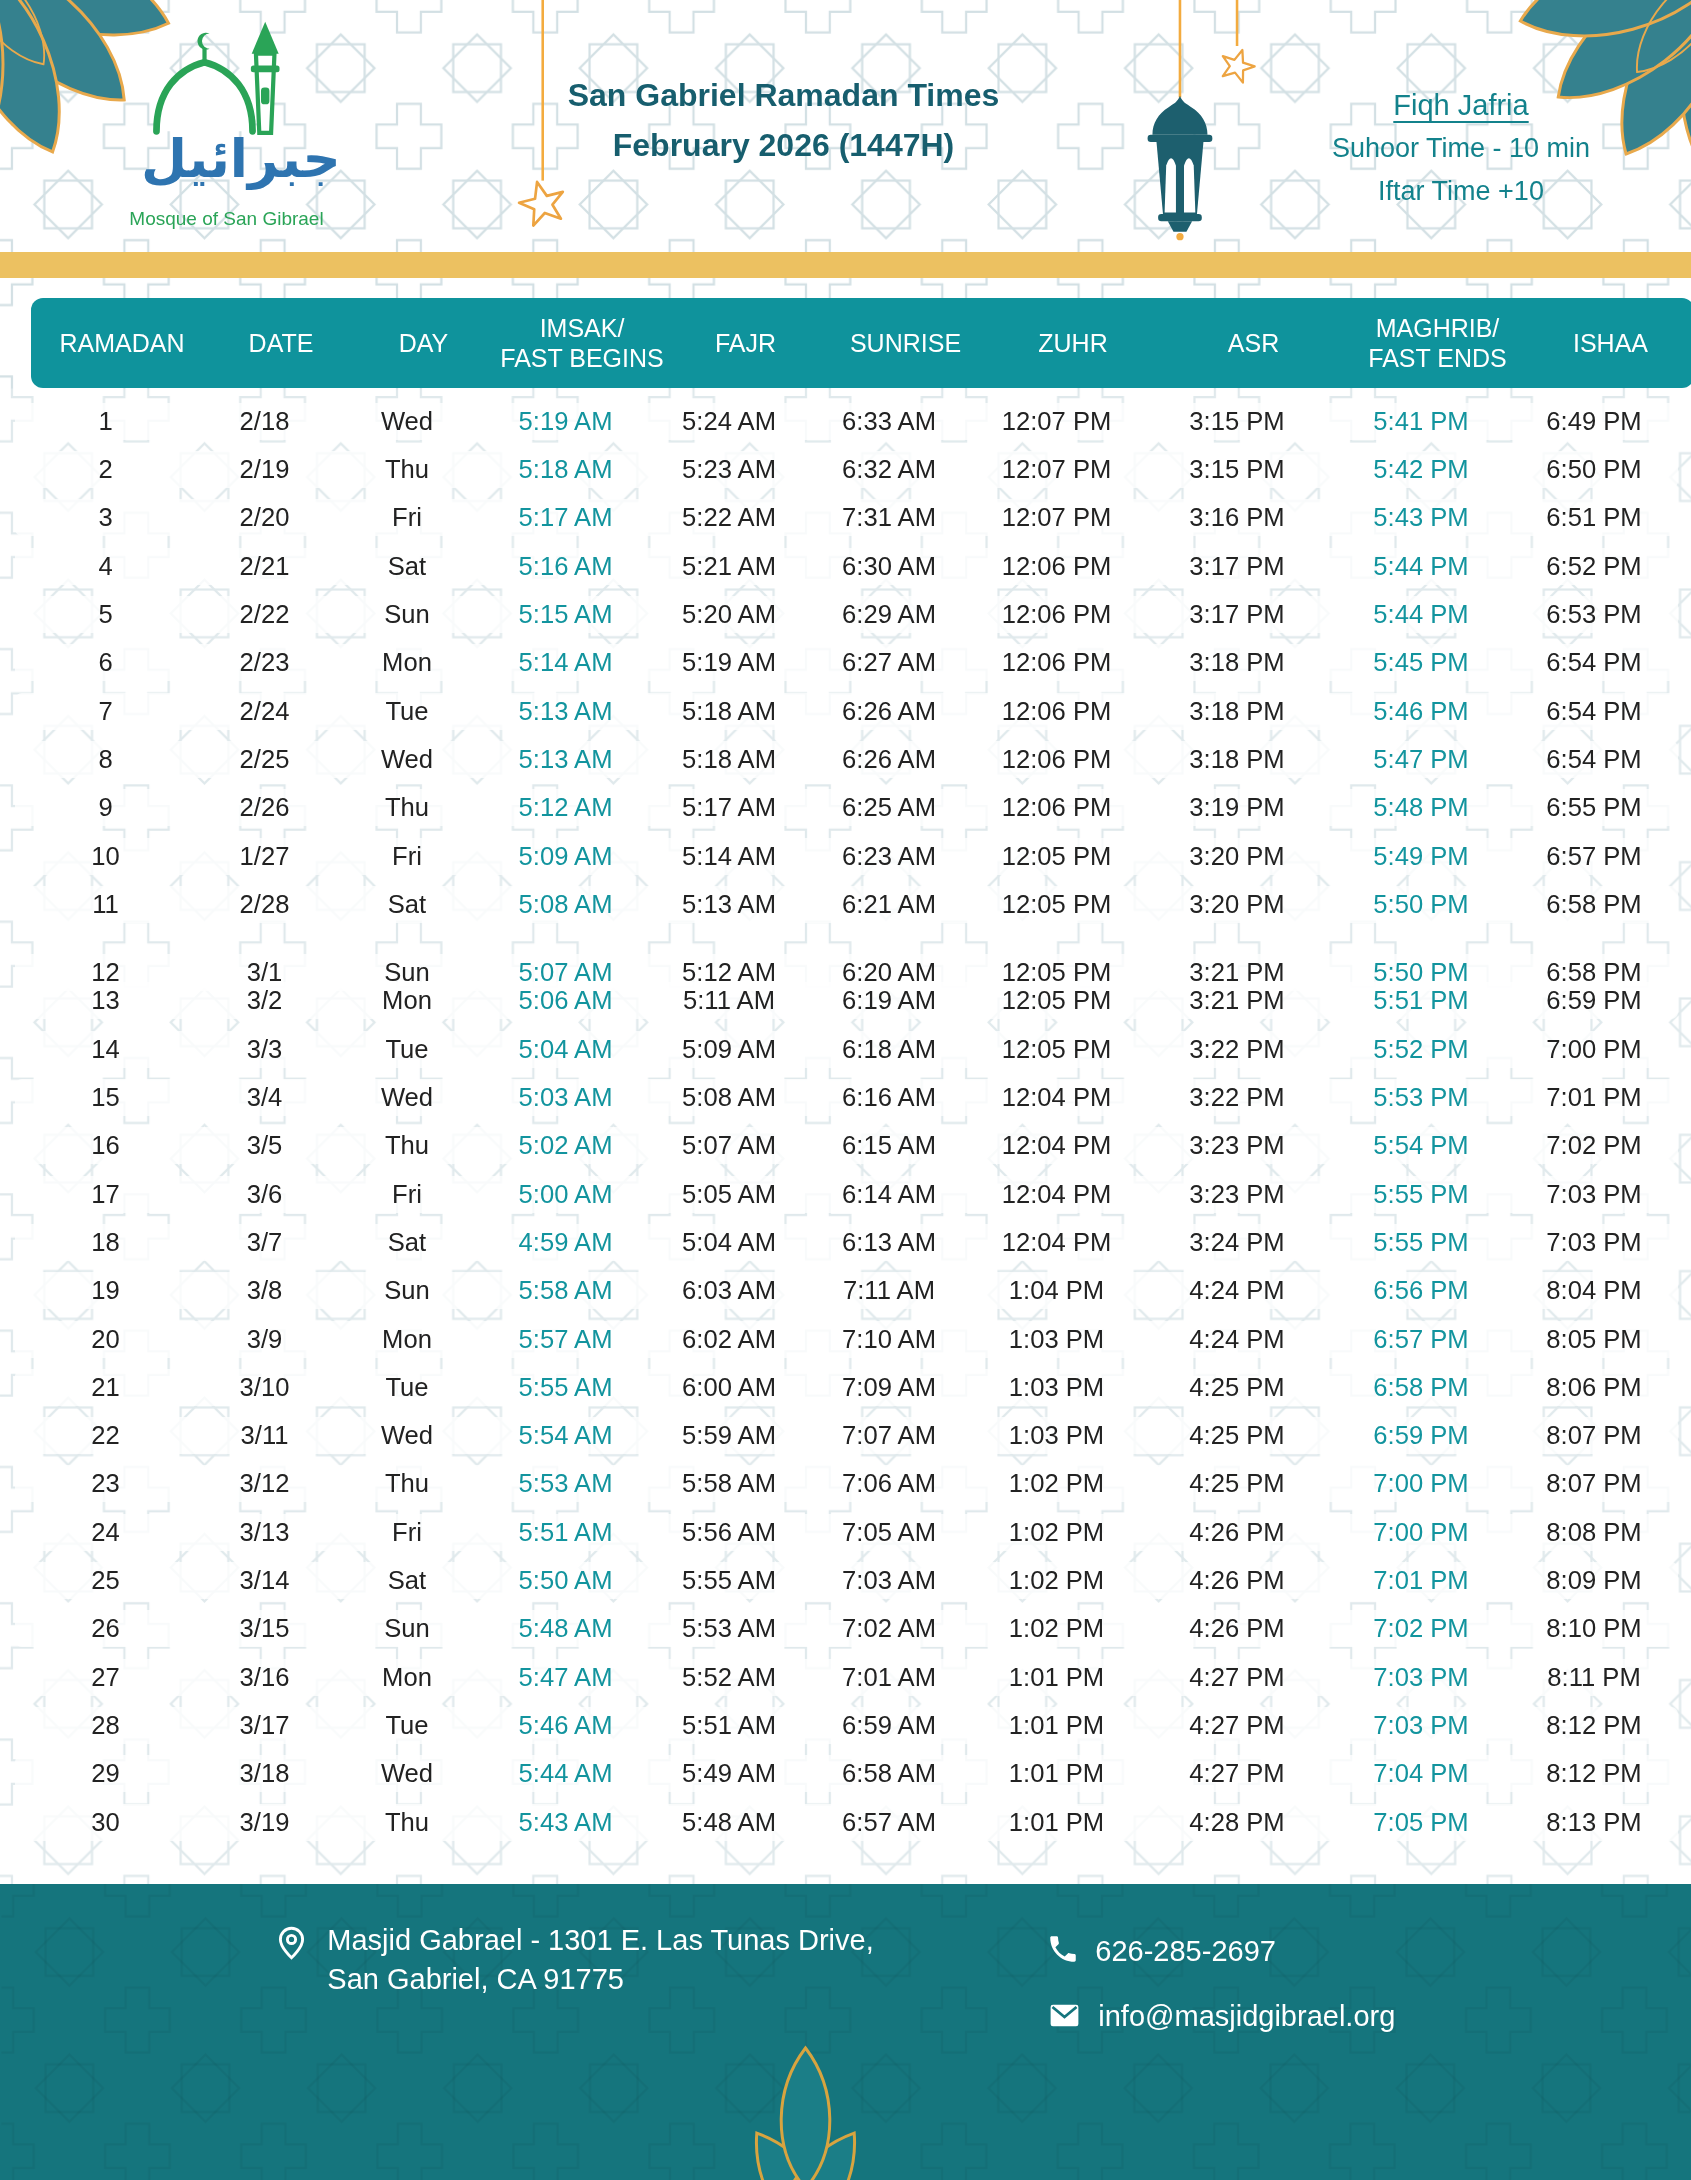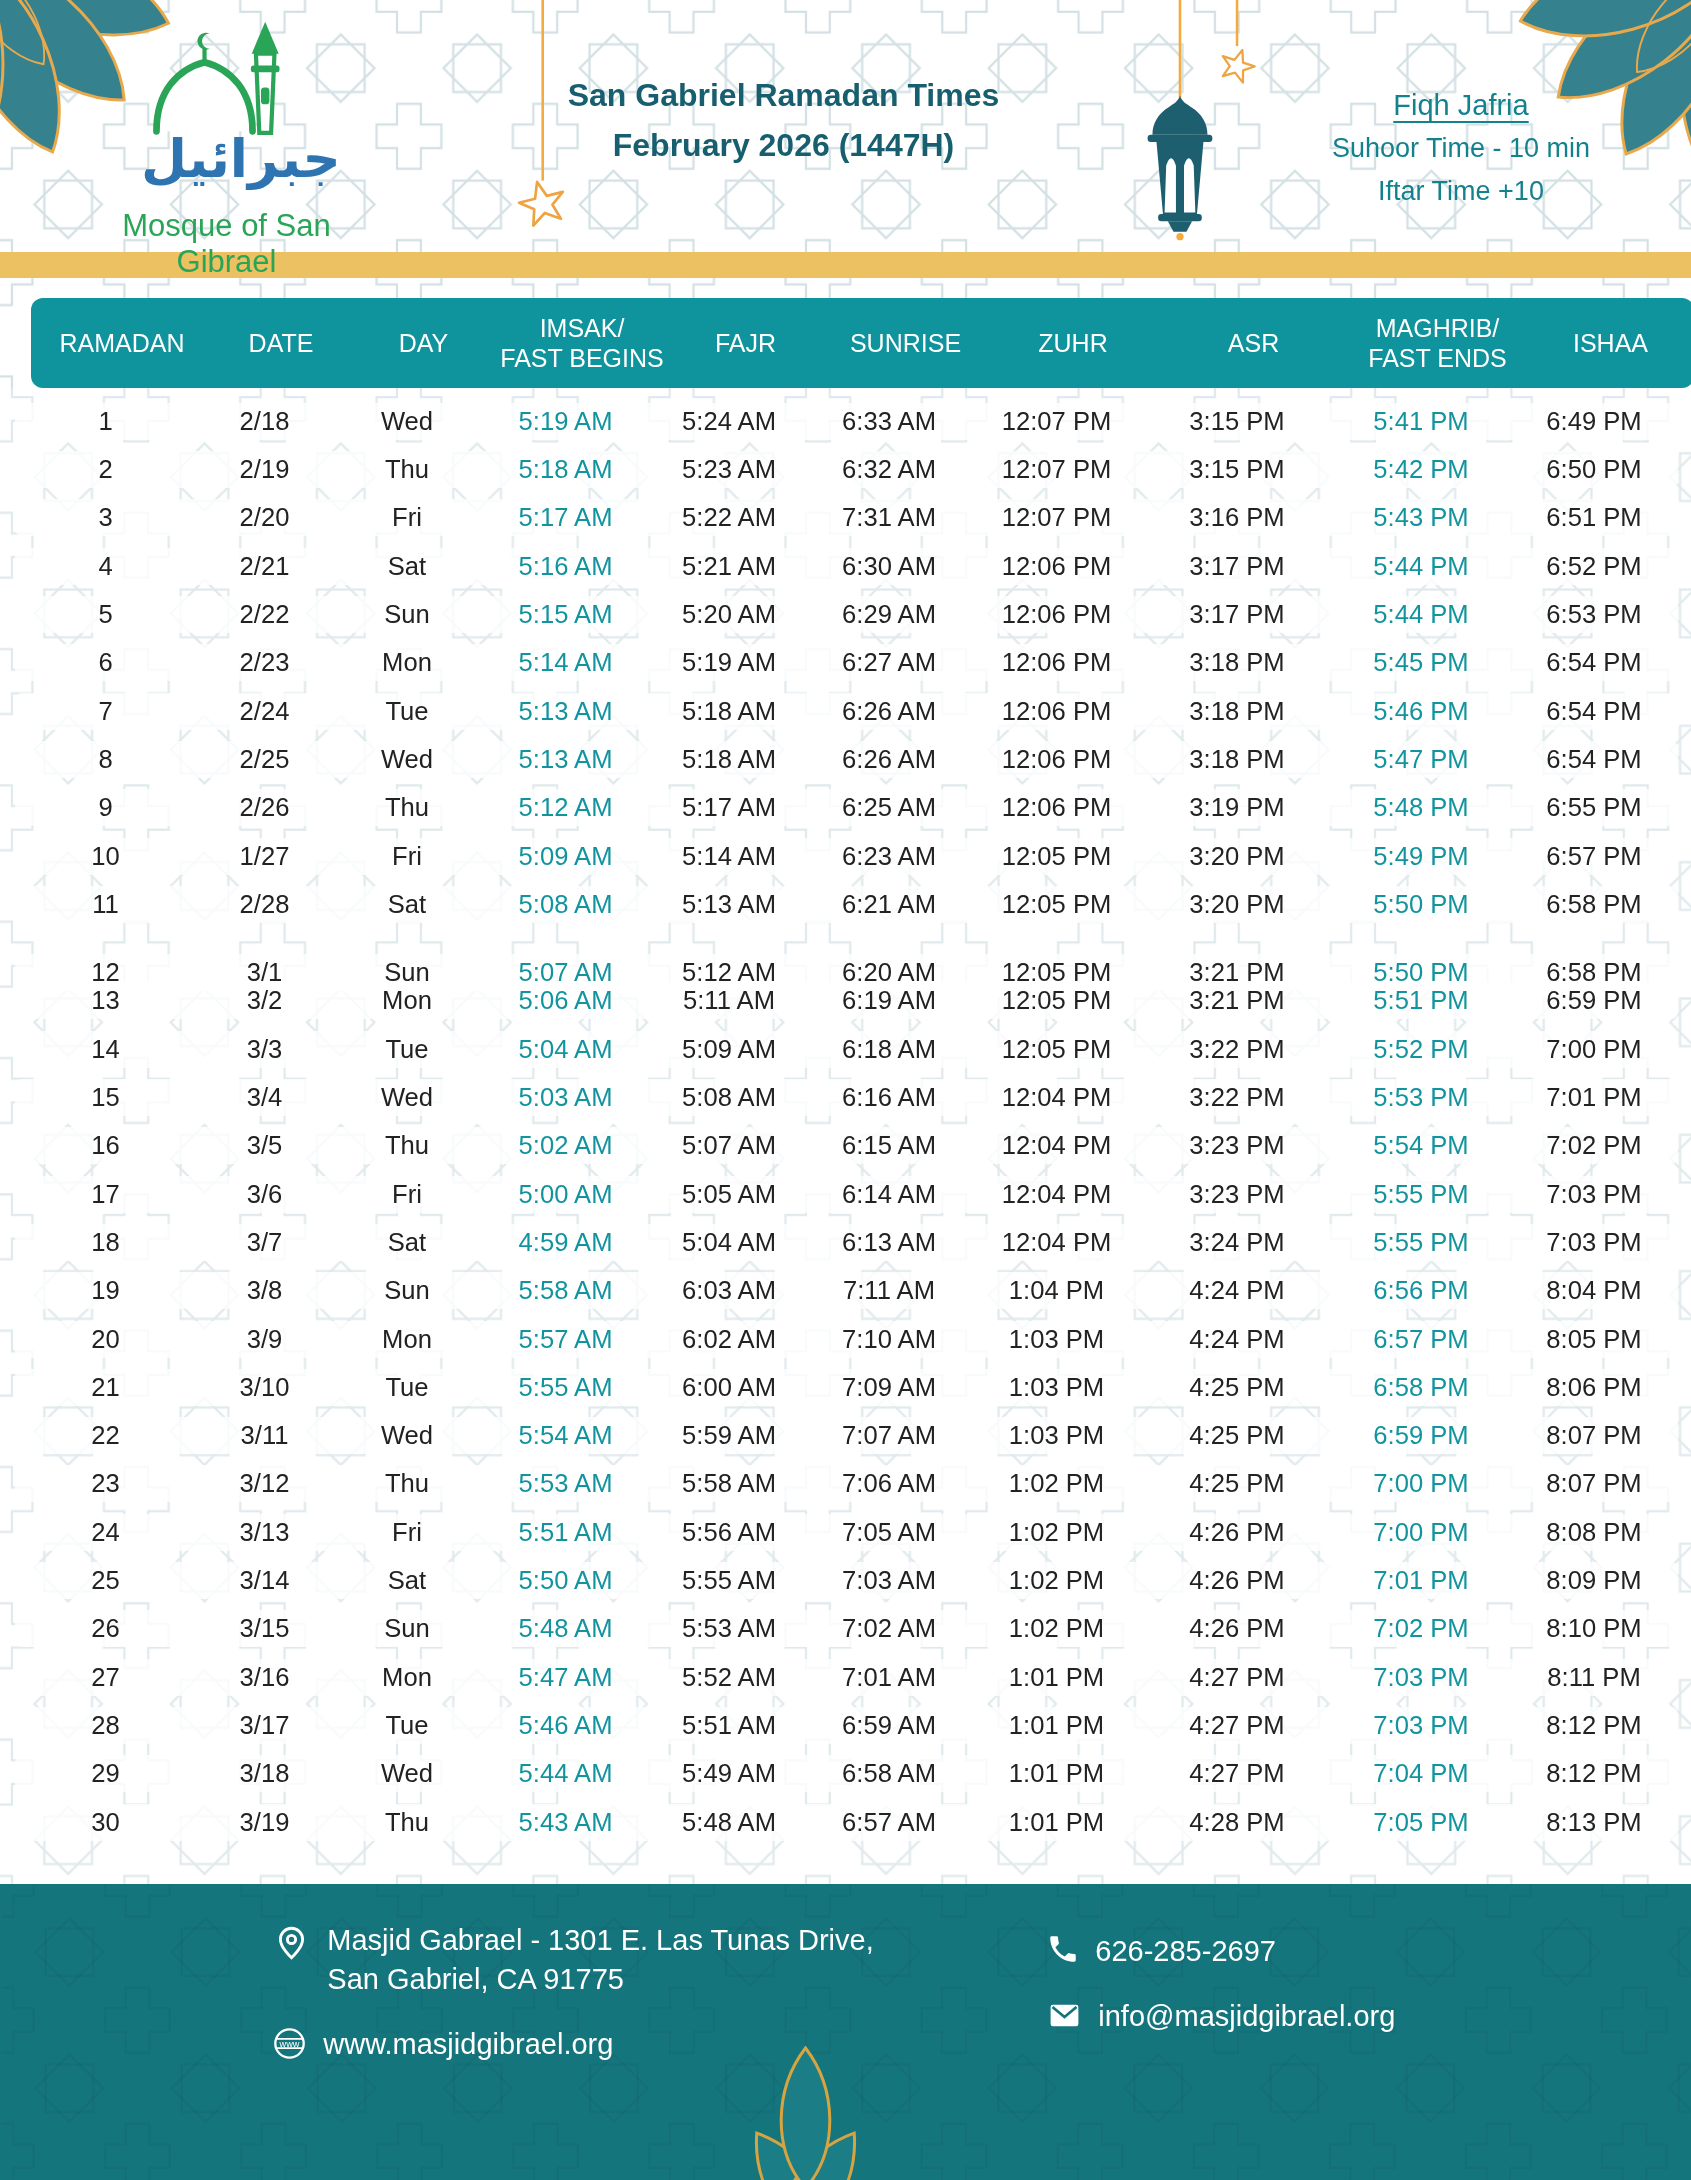--- a/index.html
+++ b/index.html
@@ -21,21 +21,21 @@
   .content{position:absolute;inset:0;z-index:2;}
 
   
   .logo{position:absolute;left:109px;top:15.3px;width:235px;text-align:center;}
   .logo-icon{position:absolute;left:37px;top:5.1px;width:160px;height:118px;}
   .logo-arabic{
     position:absolute;left:32px;top:101px;width:170px;text-align:center;
     font-family:"DejaVu Sans", sans-serif;font-size:53px;font-weight:bold;
     color:var(--logo_blue);line-height:85px;
   }
-  .logo-name{position:absolute;left:0;top:193px;width:235px;font-size:31px;color:var(--logo_green);font-weight:500;}
+  .logo-name{position:absolute;left:0;top:193px;width:235px;font-size:19px;color:var(--logo_green);font-weight:500;}
 
   .title{
     position:absolute;left:460px;top:70px;width:647px;text-align:center;
     color:var(--title_teal);font-weight:bold;font-size:32px;line-height:50px;
   }
   .fiqh{
     position:absolute;left:1316px;top:84px;width:290px;text-align:center;
     color:var(--fiqh_teal);font-size:27px;line-height:43px;
   }
   .fiqh-title{font-size:29px;text-decoration:underline;text-underline-offset:6px;text-decoration-thickness:1.7px;}
@@ -570,28 +570,20 @@
       <div class="frow">
         <svg class="ficon" width="41" height="41" viewBox="0 0 24 24">
           <path d="M12 21.5C12 21.5 5.5 15.6 5.5 10.8C5.5 7.1 8.4 4.2 12 4.2C15.6 4.2 18.5 7.1 18.5 10.8C18.5 15.6 12 21.5 12 21.5Z" fill="none" stroke="#ffffff" stroke-width="1.7"></path>
           <circle cx="12" cy="10.8" r="2.4" fill="none" stroke="#ffffff" stroke-width="1.7"></circle>
         </svg>
         <div class="ftext">
           <div>Masjid Gabrael - 1301 E. Las Tunas Drive,</div>
           <div>San Gabriel, CA 91775</div>
         </div>
       </div>
-      <div class="frow fr-gap">
-        <svg class="ficon" width="37" height="37" viewBox="0 0 24 24">
-          <circle cx="12" cy="12" r="9.2" fill="none" stroke="#ffffff" stroke-width="1.5"></circle>
-          <path d="M3.2,9 L20.8,9 M3.2,15 L20.8,15" stroke="#ffffff" stroke-width="1.2" fill="none"></path>
-          <text x="12" y="14" text-anchor="middle" font-size="6" fill="#ffffff" font-family="Liberation Sans, sans-serif">www</text>
-        </svg>
-        <div class="ftext">www.masjidgibrael.org</div>
-      </div>
     </div>
 
     <div class="footer-right">
       <div class="frow">
         <svg class="ficon" width="34" height="34" viewBox="0 0 24 24">
           <path d="M6.62,10.79C8.06,13.62 10.38,15.94 13.21,17.38L15.41,15.18C15.68,14.91 16.08,14.82 16.43,14.94C17.55,15.31 18.76,15.51 20,15.51C20.55,15.51 21,15.96 21,16.51V20C21,20.55 20.55,21 20,21C10.61,21 3,13.39 3,4C3,3.45 3.45,3 4,3H7.5C8.05,3 8.5,3.45 8.5,4C8.5,5.24 8.7,6.45 9.07,7.57C9.18,7.92 9.1,8.31 8.82,8.59L6.62,10.79Z" fill="#ffffff"></path>
         </svg>
         <div class="ftext">626-285-2697</div>
       </div>
       <div class="frow fr-gap">

